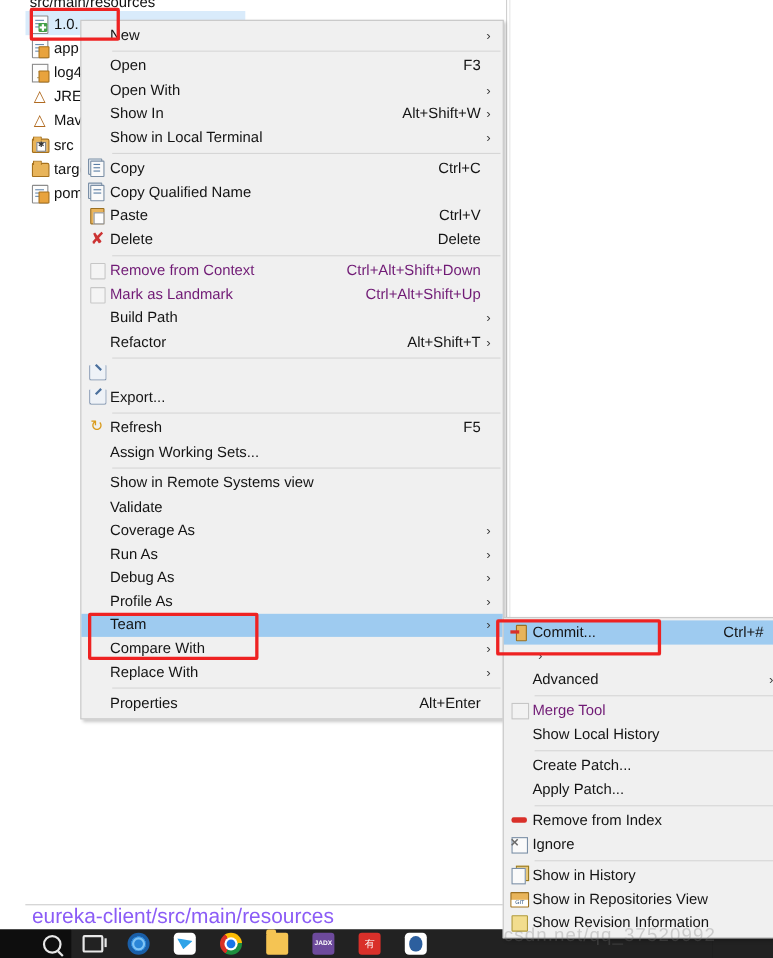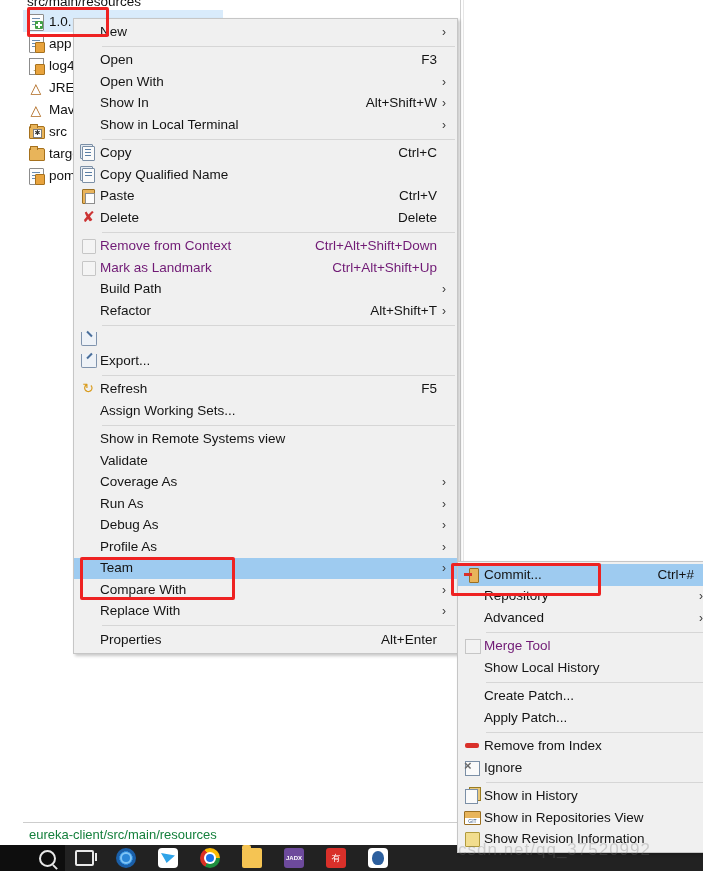--- a/index.html
+++ b/index.html
@@ -163,22 +163,22 @@
   
   #status-bar {
     position: absolute;
     left: 0; top: 822px;
     width: 437px; height: 23px;
     background: #ffffff;
     border-top: 1px solid #cdcdcd;
     display: flex;
     align-items: center;
     padding-left: 6px;
-    font-size: 13px;
-    color: #15803d;
+    font-size: 19px;
+    color: #8b5cf6;
     box-sizing: border-box;
   }
 
   
   #taskbar {
     position: absolute;
     left: 0; top: 845px;
     width: 703px; height: 26px;
     background: #1b1b1b;
     display: flex;
@@ -822,21 +822,20 @@
     <div class="mi highlight">
       <span class="mi-ico">
           <span class="g g-commit"></span>
         </span>
       <span class="mi-label">Commit...</span>
       <span class="mi-accel">Ctrl+#</span>
       <span class="mi-arrow"></span>
     </div>
     <div class="mi">
       <span class="mi-ico"></span>
-      <span class="mi-label">Repository</span>
       <span class="mi-arrow">›</span>
     </div>
     <div class="mi">
       <span class="mi-ico"></span>
       <span class="mi-label">Advanced</span>
       <span class="mi-arrow">›</span>
     </div>
     <div class="mi-sep"></div>
 
     <div class="mi disabled">

